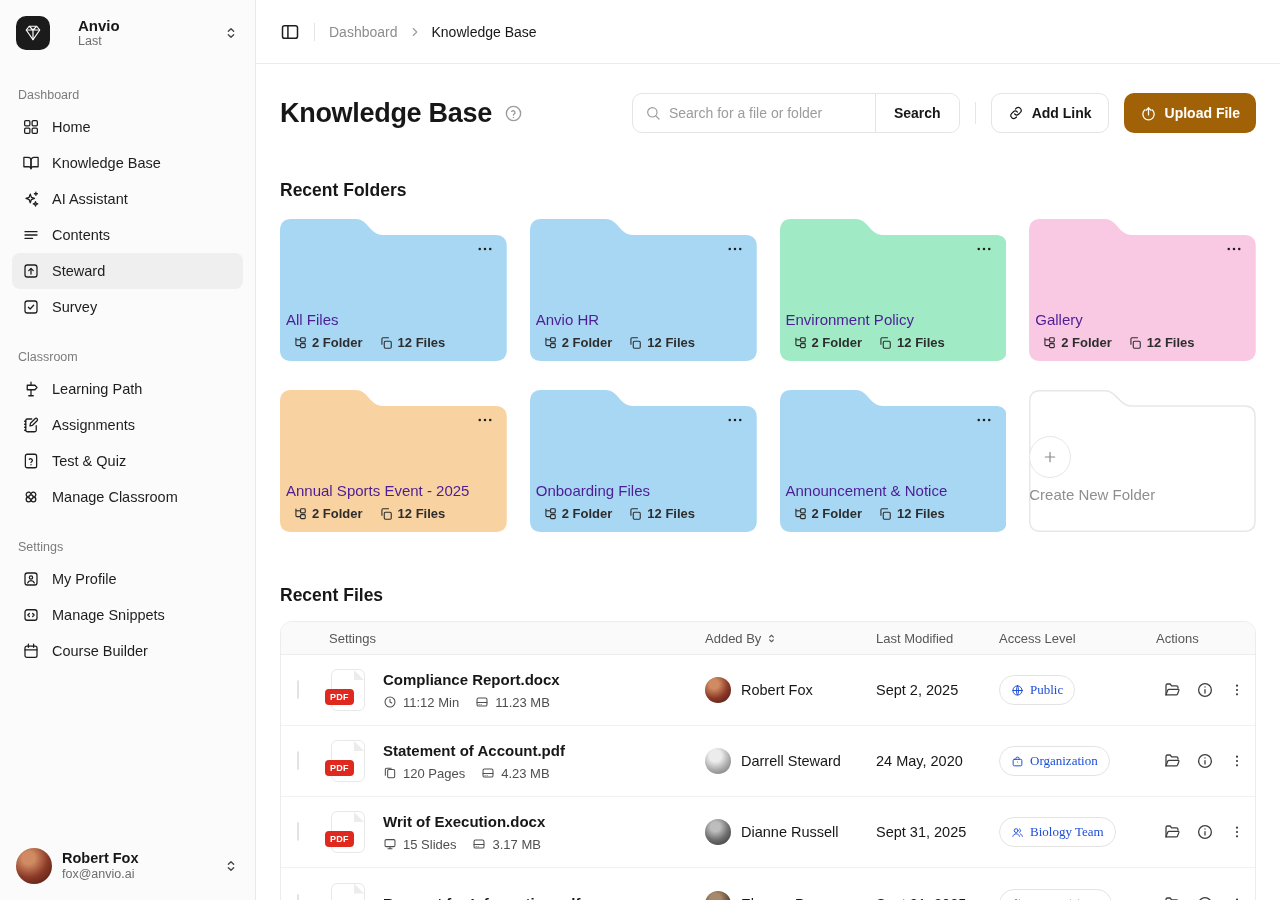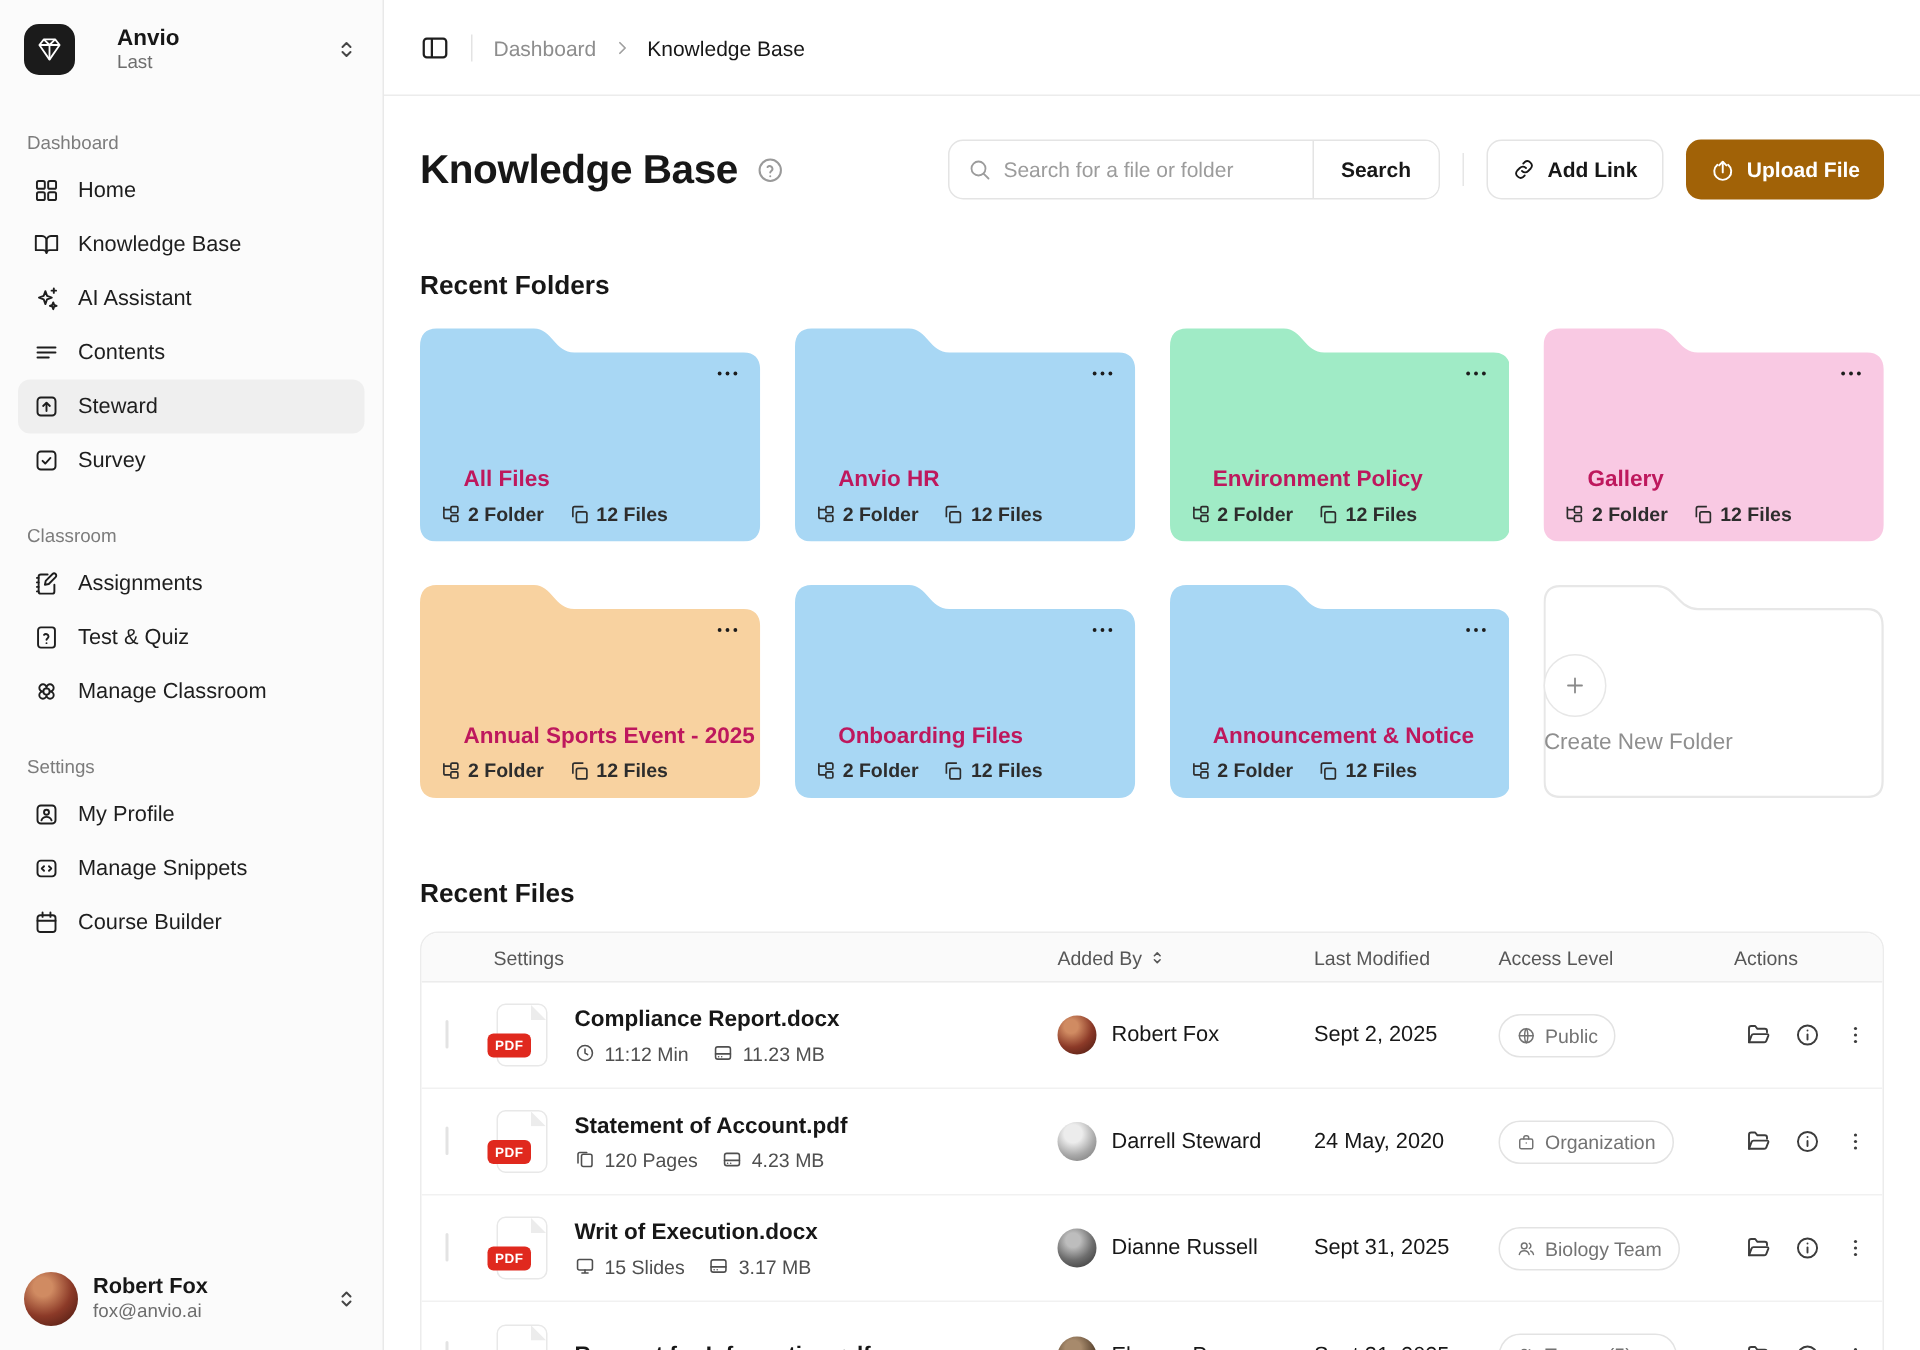--- a/index.html
+++ b/index.html
@@ -61,21 +61,21 @@
 
   .section-heading { font-size:17.5px; font-weight:700; }
   .folders-heading { margin-top:46px; }
   .files-heading { margin-top:53px; }
 
   
   .folder-grid { margin-top:13px; display:grid; grid-template-columns:repeat(4,1fr); column-gap:23px; row-gap:24px; width:976px; }
   .fcard { position:relative; height:147px; cursor:pointer; }
   .fshape { position:absolute; inset:0; width:100%; height:100%; }
   .fdots { position:absolute; top:26px; right:13px; color:#1d1d1d; cursor:pointer; }
-  .fname { position:absolute; left:29px; bottom:33px; font-size:15px; font-weight:700; color:#be185d; white-space:nowrap; }
+  .fname { position:absolute; left:6px; bottom:33px; font-size:15px; font-weight:400; color:#4c1d95; white-space:nowrap; }
   .fmeta { position:absolute; left:13px; bottom:11px; display:flex; align-items:center; gap:16px; font-size:13px; color:#2d2d2d;font-weight:bold; }
   .fmeta-item { display:flex; align-items:center; gap:5px; }
   .fmeta-item svg { color:#2d2d2d; }
   .fcreate-content { position:absolute; inset:21px 0 0 0; display:flex; flex-direction:column; align-items:flex-start; justify-content:center; gap:8px; }
   .plus-circle { width:42px; height:42px; border:1px solid #e7e7e7; border-radius:50%; display:flex; align-items:center; justify-content:center; color:#8a8a8a; background:#fff; }
   .fcreate-label { font-size:15px; color:#8f8f8f; }
 
   
   .table { margin-top:15px; width:976px; border:1px solid #ececec; border-radius:12px; overflow:hidden; }
   .tgrid { display:grid; grid-template-columns:48px 376px 171px 123px 157px 1fr; align-items:center; }
@@ -89,21 +89,21 @@
   .ficon { width:34px; height:42px; background:#fff; border:1px solid #e8e8e8; border-radius:6px; position:relative; flex:none; }
   .ficon .fold { position:absolute; top:0; right:0; width:10px; height:10px; background:#ececec; clip-path:polygon(0 0,100% 100%,0 100%); }
   .pdf-badge { position:absolute; left:-7px; bottom:5px; background:#e0291e; color:#fff; font-size:9px; font-weight:800;
                padding:3px 5px; border-radius:4px; letter-spacing:.3px; }
   .fname-cell { font-size:15px; font-weight:700; color:#171717; }
   .fmeta-row { margin-top:7px; display:flex; align-items:center; gap:16px; font-size:13px; color:#4f4f4f; }
   .fmeta-row .mitem { display:flex; align-items:center; gap:6px; }
   .cell-added { display:flex; align-items:center; gap:10px; font-size:14.5px; }
   .cell-date { font-size:14.5px; }
   .pill { display:inline-flex; align-items:center; gap:6px; border:1px solid #e3e3e3; border-radius:999px;
-          padding:6px 11px; font-size:13px; font-weight:500; color:#737373; background:#fff; }
+          padding:6px 11px; font-size:13px; font-weight:500; color:#1d4ed8; background:#fff;font-family:Liberation Serif, serif; }
   .cell-actions { display:flex; align-items:center; gap:15px; color:#3c3c3c; padding-left:7px; }
   .act { cursor:pointer; display:flex; }
 </style>
 </head>
 <body>
 
 <aside class="sidebar">
   <div class="logo-row">
     <div class="logo-mark">
       <svg width="18" height="18" viewBox="0 0 24 24" fill="none" stroke="#fff" stroke-width="1.6" stroke-linejoin="round">
@@ -176,20 +176,29 @@
     <span class="nicon">
         <svg width="18" height="18" viewBox="0 0 24 24" fill="none" stroke="currentColor" stroke-width="1.7" stroke-linecap="round" stroke-linejoin="round">
           <rect x="4" y="4" width="16" height="16" rx="3"></rect>
           <path d="M8.5 12.3l2.4 2.4 4.6-5"></path>
         </svg>
       </span>
     <span>Survey</span>
   </div>
 
   <div class="section-label">Classroom</div>
+  <div class="nav-item">
+    <span class="nicon">
+        <svg width="18" height="18" viewBox="0 0 24 24" fill="none" stroke="currentColor" stroke-width="1.7" stroke-linecap="round" stroke-linejoin="round">
+          <path d="M12 3v4M12 13v8M9 21h6"></path>
+          <path d="M7 7h10.2L20 10l-2.8 3H7z"></path>
+        </svg>
+      </span>
+    <span>Learning Path</span>
+  </div>
   <div class="nav-item">
     <span class="nicon">
         <svg width="18" height="18" viewBox="0 0 24 24" fill="none" stroke="currentColor" stroke-width="1.7" stroke-linecap="round" stroke-linejoin="round">
           <path d="M13 4H7a2 2 0 0 0-2 2v13a2 2 0 0 0 2 2h10a2 2 0 0 0 2-2v-6"></path>
           <path d="M3.5 7H5M3.5 11H5M3.5 15H5M3.5 19H5"></path>
           <path d="M17.4 3.6a1.9 1.9 0 0 1 2.7 2.7L14 12.4l-3.4.7.7-3.4z"></path>
         </svg>
       </span>
     <span>Assignments</span>
   </div>

